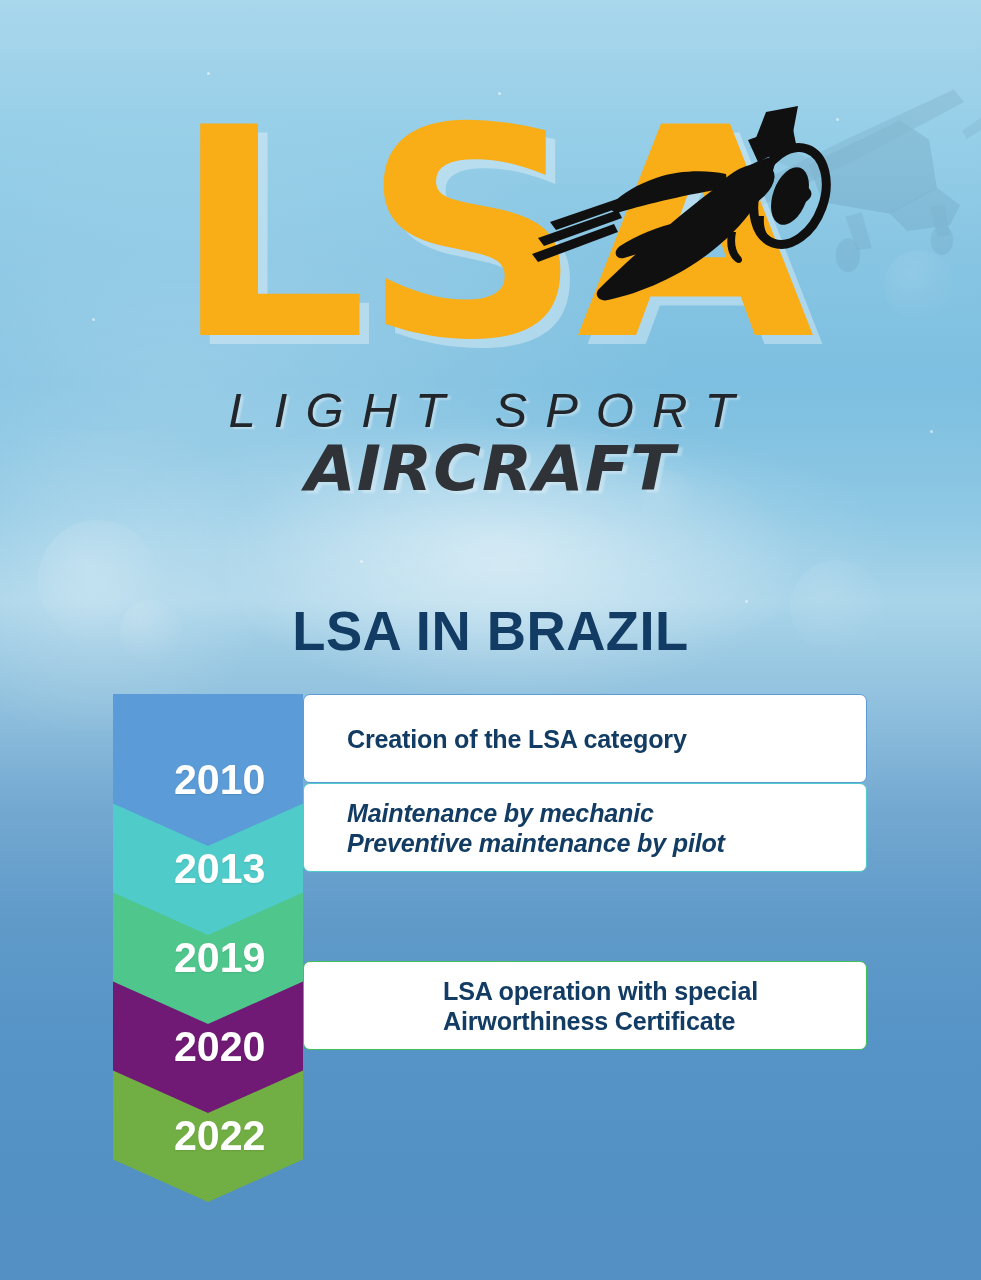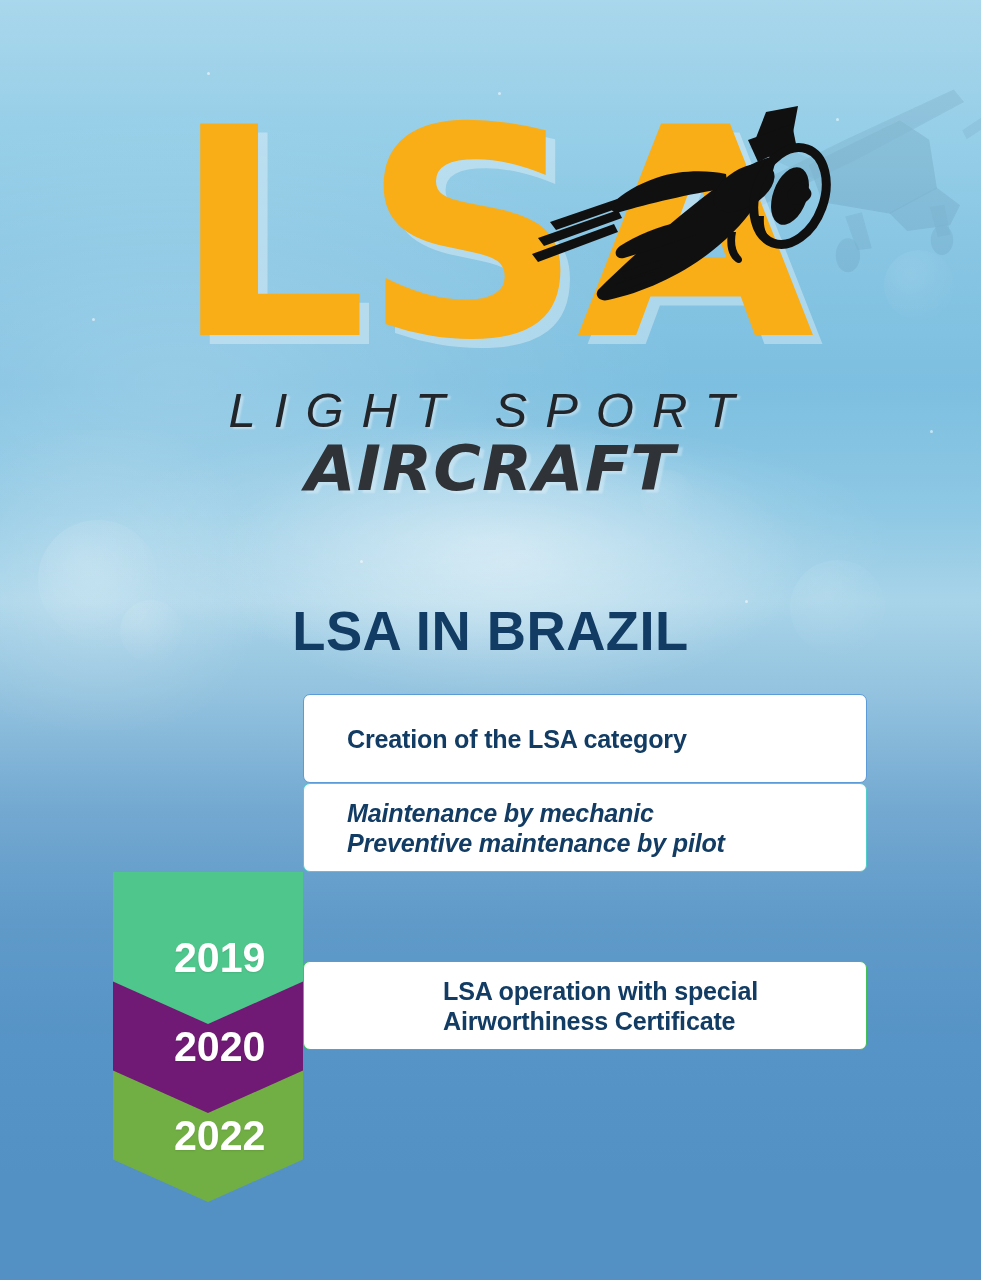--- a/index.html
+++ b/index.html
@@ -290,26 +290,32 @@
 
     <div class="logo-light-sport">LIGHT SPORT</div>
     <div class="logo-aircraft">AIRCRAFT</div>
   </div>
 
   <div class="poster-title">LSA IN BRAZIL</div>
 
   <div class="timeline">
 
     <div class="tl-row" style="top:0px; z-index:5;">
+      <div class="chevron" style="background:#5a9bd8;">
+        <span class="chev-year">2010</span>
+      </div>
       <div class="card" style="border-color:#5a9bd8;">
         <span class="card-text">Creation of the LSA category</span>
       </div>
     </div>
 
     <div class="tl-row" style="top:89px; z-index:4;">
+      <div class="chevron" style="background:#4fcbc9;">
+        <span class="chev-year">2013</span>
+      </div>
       <div class="card" style="border-color:#4fcbc9;font-style:italic;">
         <span class="card-text">Maintenance by mechanic
 Preventive maintenance by pilot</span>
       </div>
     </div>
 
     <div class="tl-row" style="top:178px; z-index:3;">
       <div class="chevron" style="background:#4ec68c;">
         <span class="chev-year">2019</span>
       </div>

